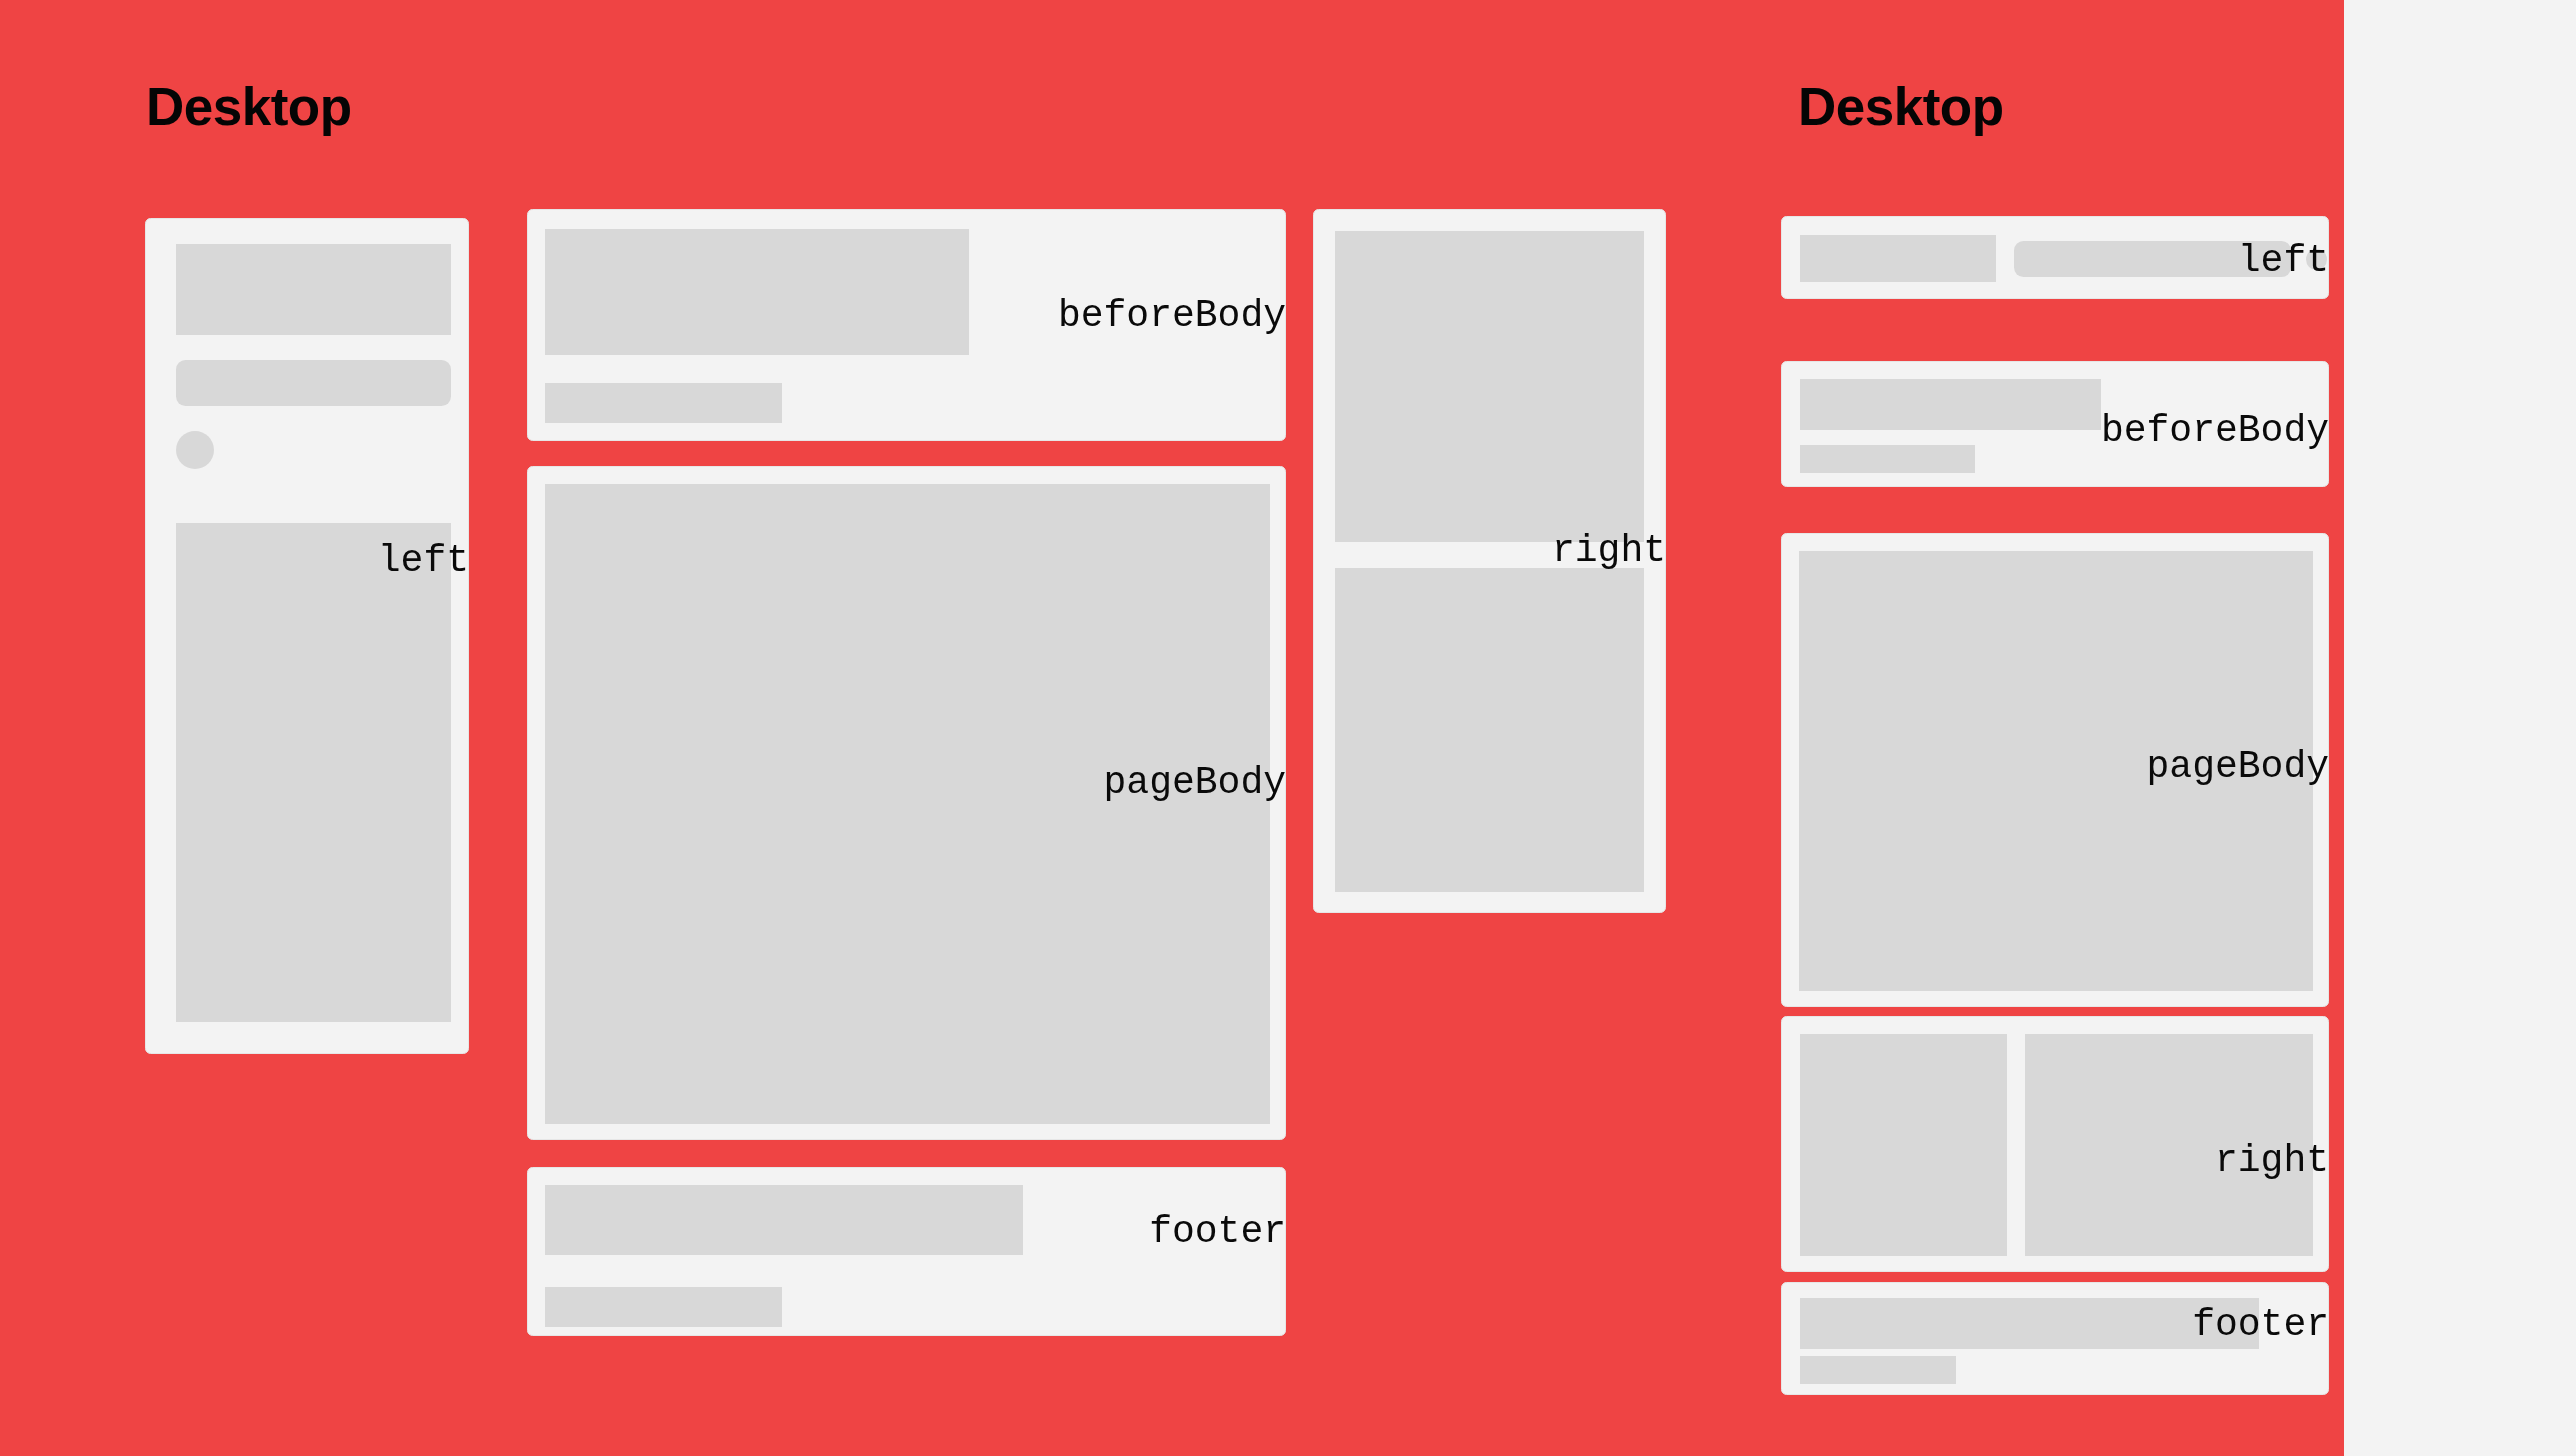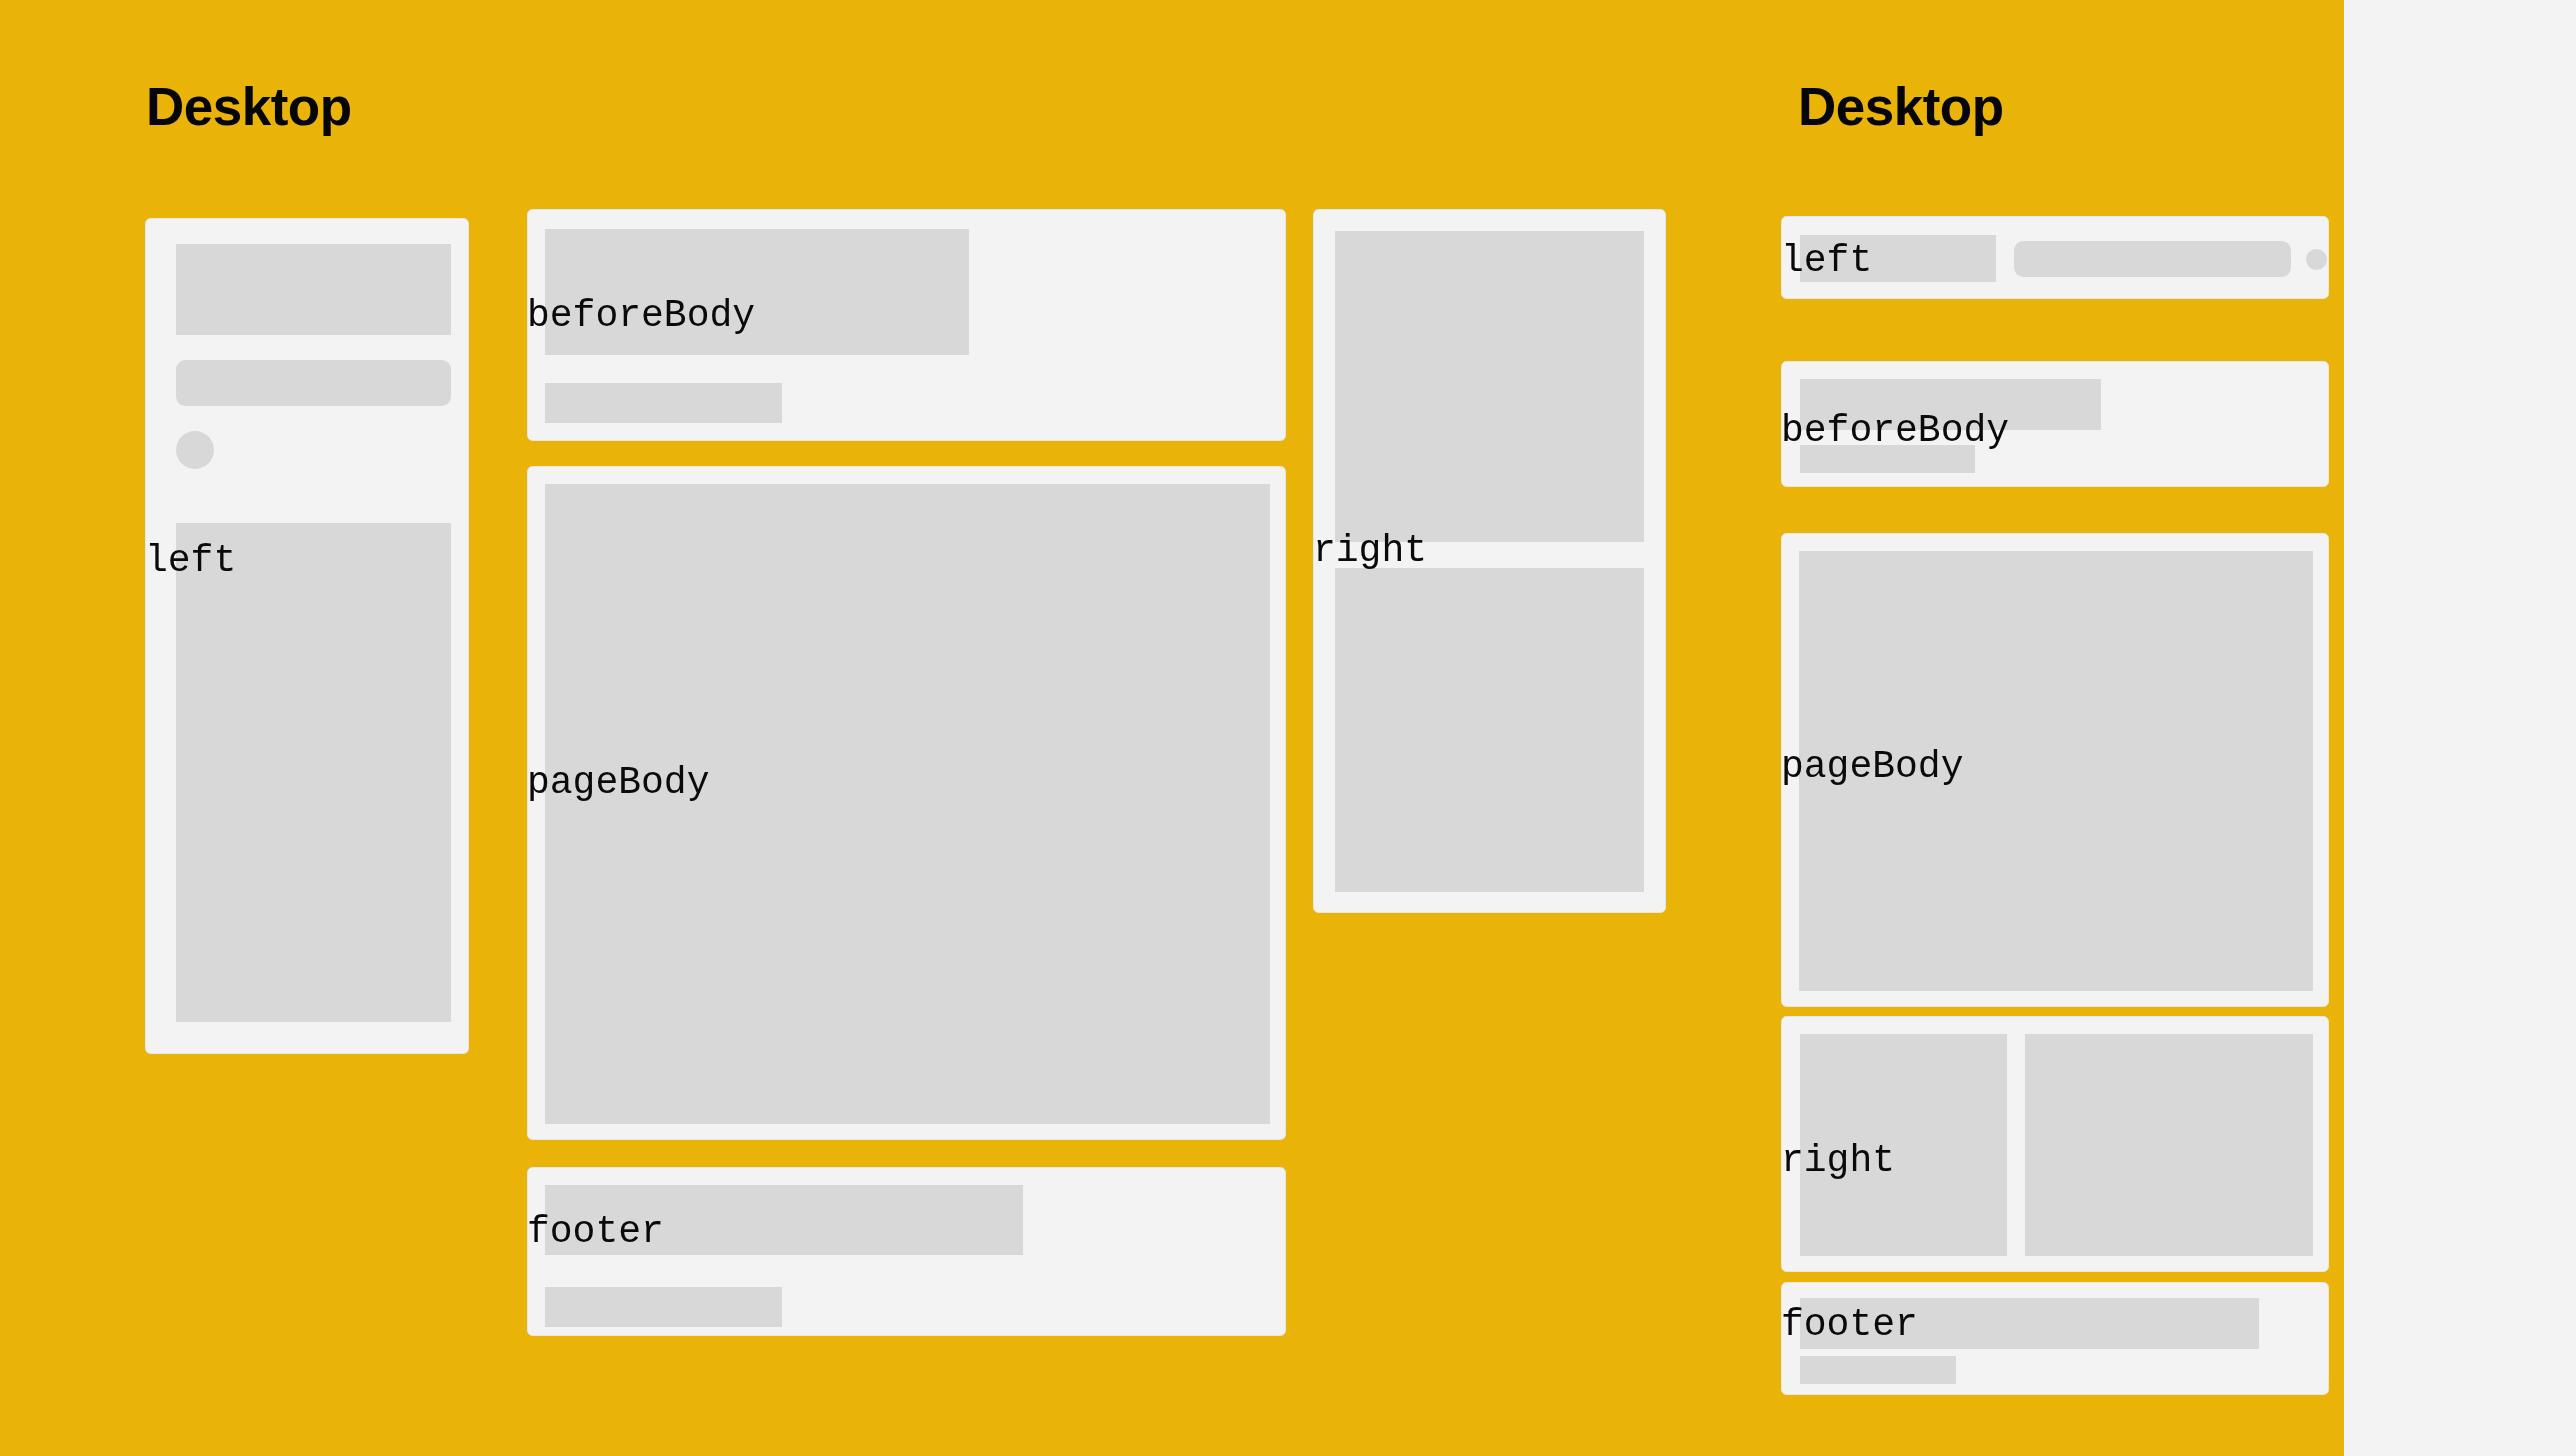--- a/index.html
+++ b/index.html
@@ -9,21 +9,21 @@
     height: 1456px;
     background: #f3f3f3;
     font-family: "Liberation Sans", sans-serif;
     overflow: hidden;
   }
 
   .stage {
     position: relative;
     width: 2344px;
     height: 1456px;
-    background: #eab308;
+    background: #ef4444;
   }
 
   
   .section-title {
     position: absolute;
     font-family: "Liberation Sans", sans-serif;
     font-weight: bold;
     font-size: 53px;
     line-height: 1;
     color: #050505;
@@ -50,21 +50,21 @@
   .sk-circle { border-radius: 50%; }
 
   
   .slot-label {
     position: absolute;
     font-family: "Liberation Mono", "DejaVu Sans Mono", monospace;
     font-size: 38px;
     line-height: 1;
     color: #0a0a0a;
     white-space: nowrap;
-    text-align: left;
+    text-align: right;
     z-index: 5;
     pointer-events: none;
   }
 
   
   
   #desktop-left-panel { left: 145px; top: 218px; width: 324px; height: 836px; }
   #d-left-block-1 { left: 30px; top: 25.4px;  width: 275px; height: 91px; }
   #d-left-block-2 { left: 30px; top: 141px; width: 275px; height: 46px; }
   #d-left-avatar  { left: 30px; top: 212px; width: 38px;  height: 38px; }

